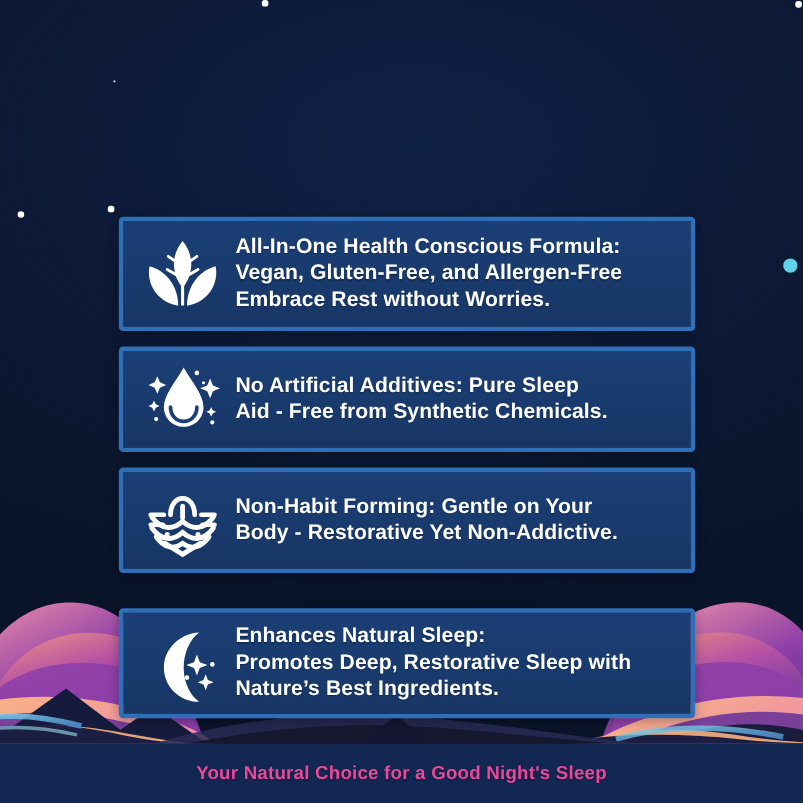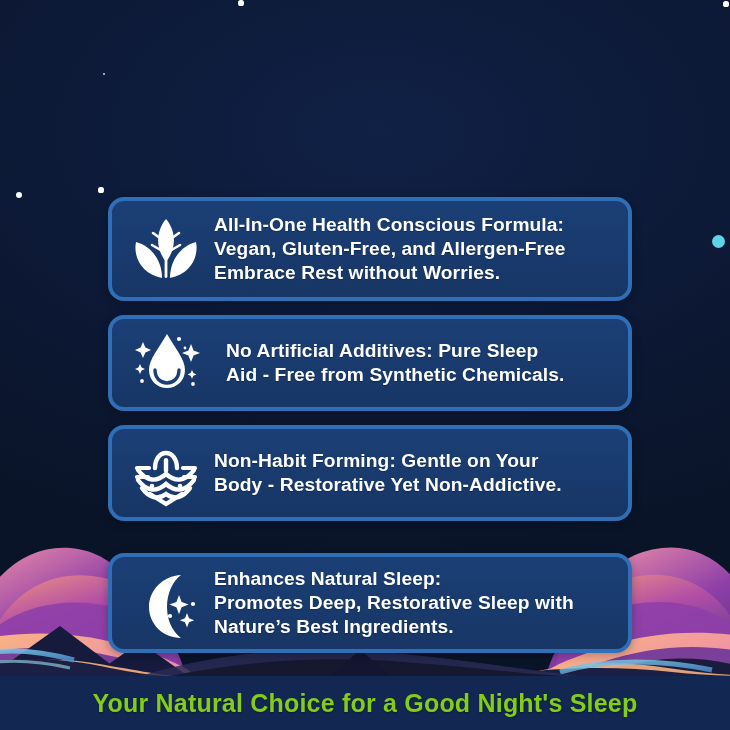--- a/index.html
+++ b/index.html
@@ -20,21 +20,21 @@
   
   .scenery{position:absolute;left:0;bottom:54px;width:730px;height:150px;overflow:hidden;}
   .scenery svg{display:block;}
 
   
   .cards{position:absolute;left:108px;top:197px;width:524px;}
   .card{
     position:relative;
     box-sizing:border-box;
     border:4px solid #2e6fb7;
-    border-radius:16px;
+    border-radius:4px;
     background:linear-gradient(180deg,#1b3f76 0%,#173665 100%);
     display:flex;align-items:center;
     padding:10px 14px 10px 12px;
     margin-bottom:14px;
     box-shadow:0 2px 10px rgba(0,0,0,.28);
   }
   .card-icon{
     flex:0 0 84px;width:84px;height:84px;
     display:flex;align-items:center;justify-content:center;
   }
@@ -44,32 +44,32 @@
     font-size:19.2px;
     font-weight:bold;
     line-height:1.26;
     letter-spacing:.1px;
     white-space:pre-line;
     margin-left:6px;
     text-shadow:0 1px 1px rgba(0,0,0,.25);
   }
 
   .card-1{height:104px;}
-  .card-2{height:96px;gap:12px;}
+  .card-2{height:96px;}
   .card-3{height:96px;}
   .card-4{height:100px;margin-top:32px;}
 
   
   .banner{
     position:absolute;left:0;bottom:0;width:730px;height:54px;
     background:#122752;
     display:flex;align-items:center;justify-content:center;
   }
   .banner-text{
-    color:#84cc16;font-size:25px;font-weight:bold;letter-spacing:.2px;
+    color:#ec4899;font-size:17px;font-weight:bold;letter-spacing:.2px;
     text-shadow:0 1px 2px rgba(0,0,0,.3);
   }
 </style>
 </head>
 <body>
 
 <div id="poster">
 
   <div id="starfield">
       <div class="star" style="left: 15.8px; top: 191.8px; width: 6.4px; height: 6.4px;"></div>

